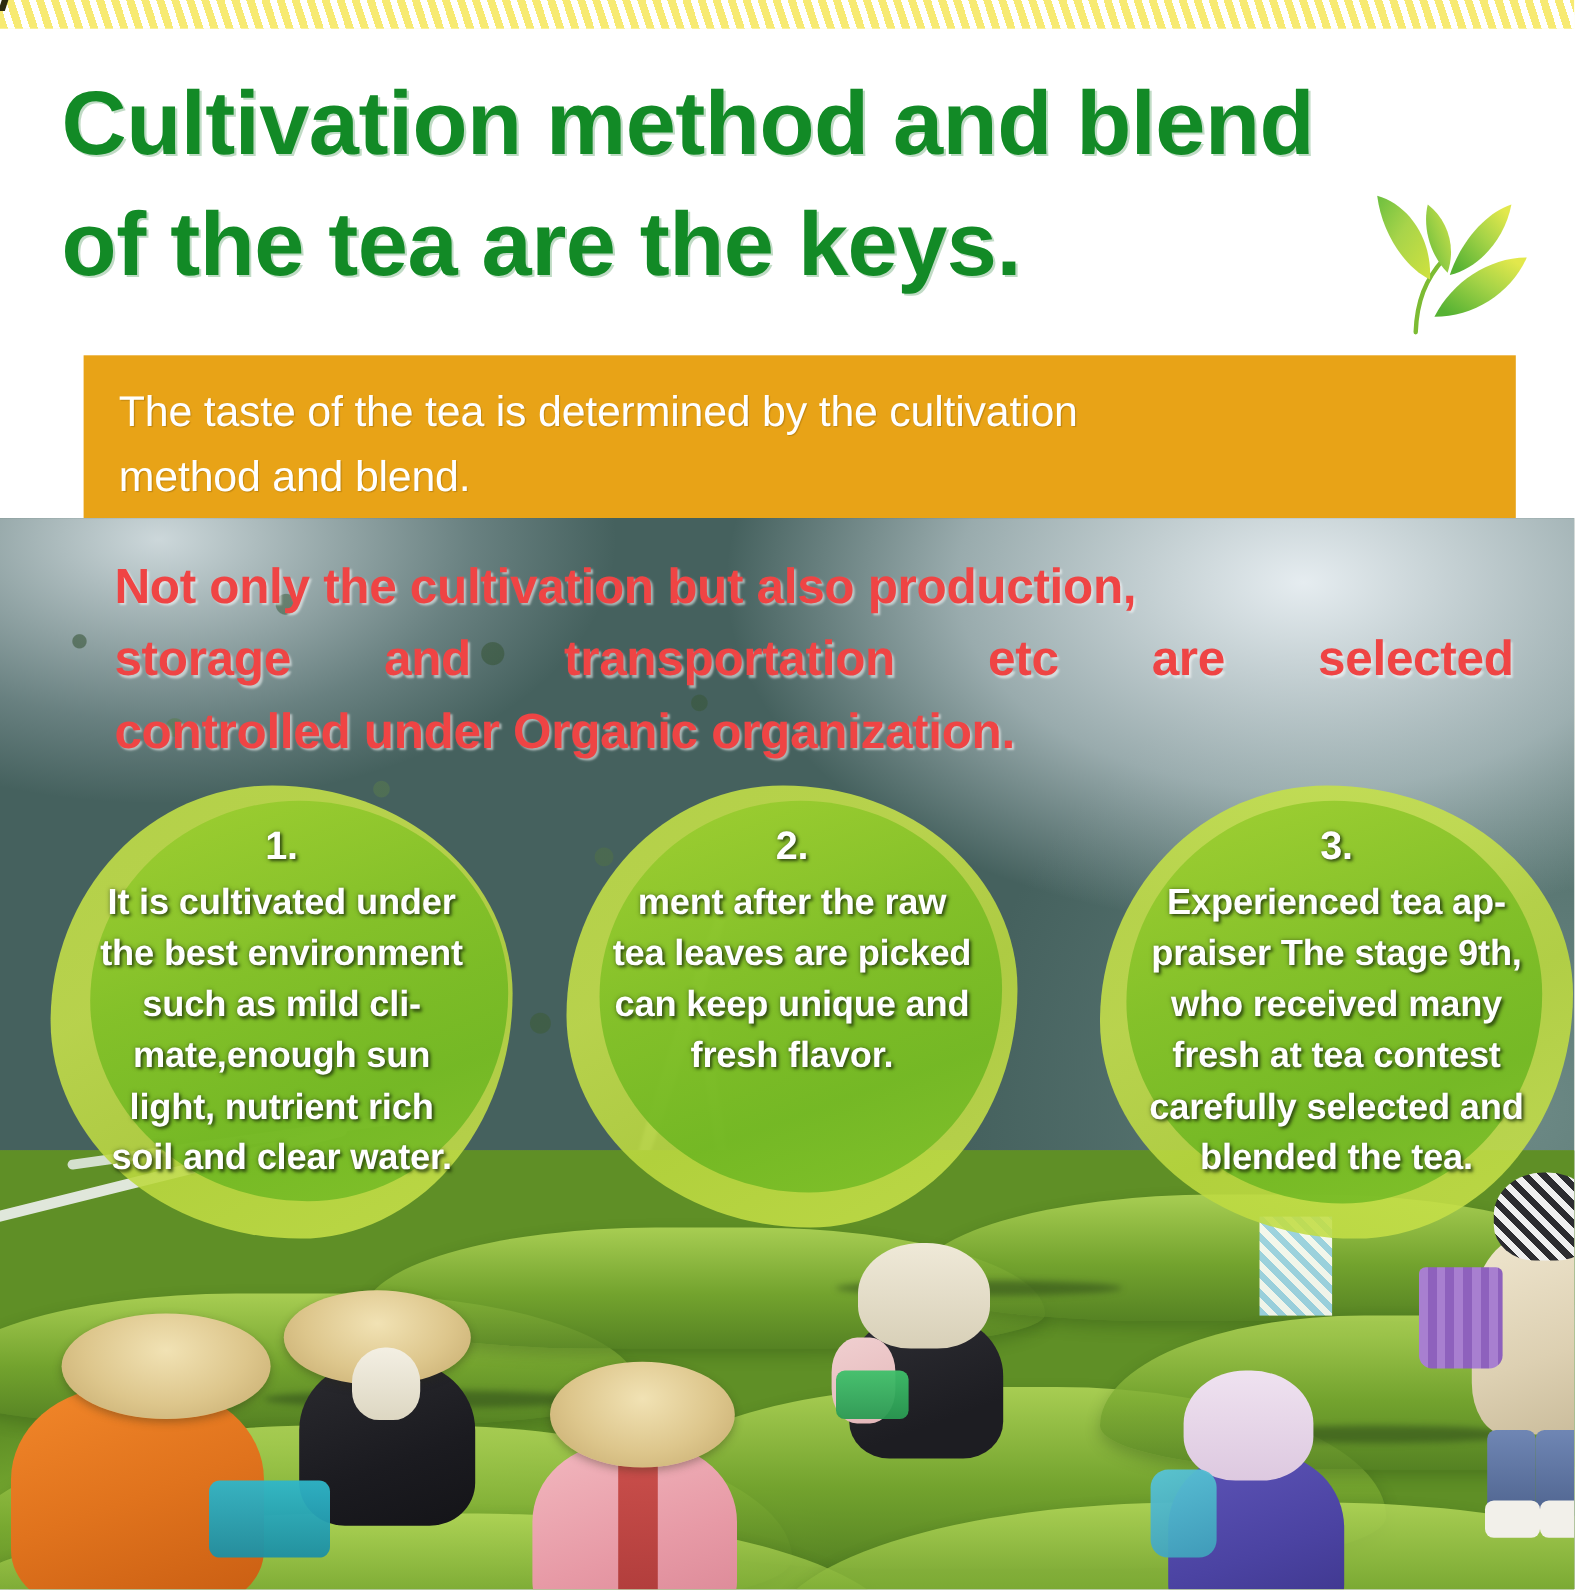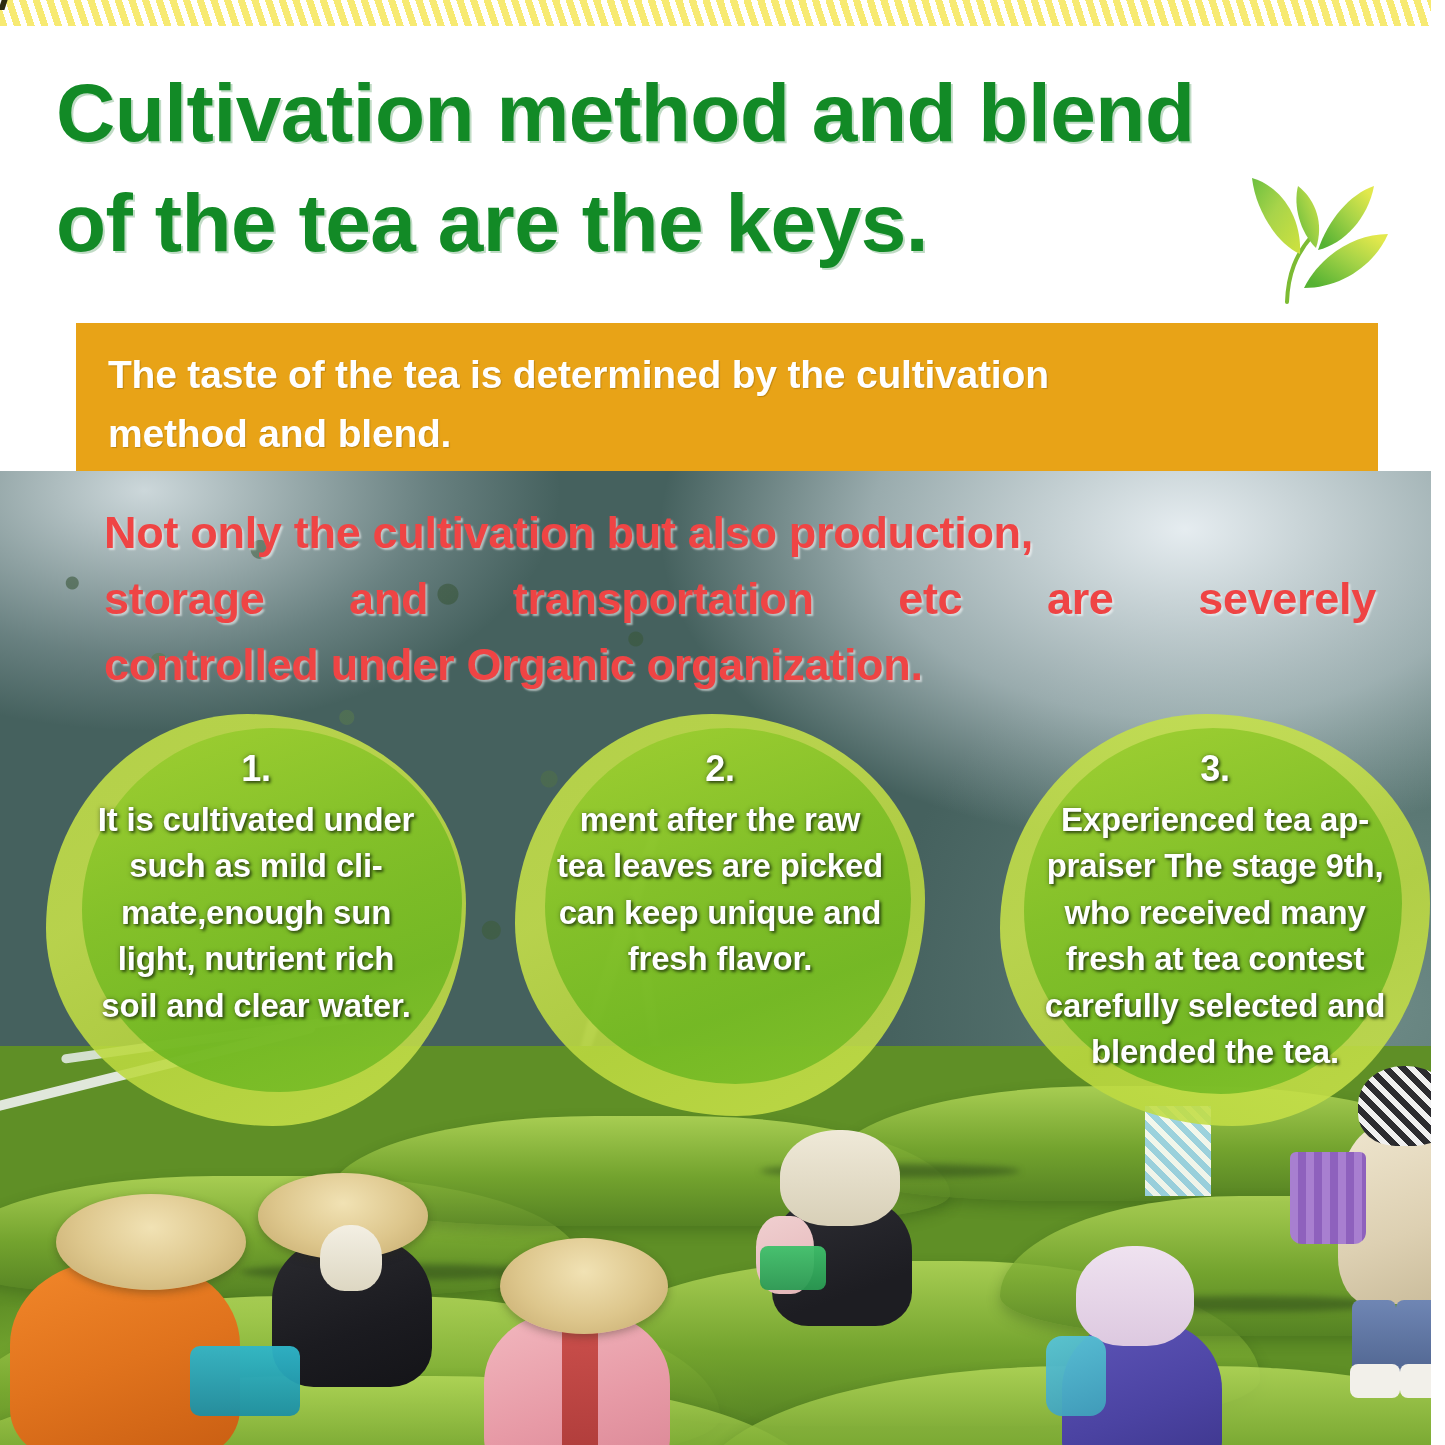--- a/index.html
+++ b/index.html
@@ -70,21 +70,21 @@
     top: 323px;
     width: 1302px;
     height: 148px;
     background: #e8a317;
     box-sizing: border-box;
     padding: 22px 30px 0 32px;
   }
   .orange-banner .btxt {
     font-size: 39px;
     line-height: 1.52;
-    font-weight: bold;
+    font-weight: normal;
     color: #ffffff;
     letter-spacing: -0.2px;
     text-shadow: 1px 1px 1px rgba(120,80,0,0.35);
   }
 
   
   .photo-bg {
     position: absolute;
     left: 0;
     top: 471px;
@@ -385,31 +385,32 @@
   </div>
 
   <div class="body-para">
     <span class="pl">Not only the cultivation but also production,</span>
     <span class="pl just">
       <span>storage</span>
       <span>and</span>
       <span>transportation</span>
       <span>etc</span>
       <span>are</span>
-      <span>severely</span>
+      <span>selected</span>
     </span>
     <span class="pl">controlled under Organic organization.</span>
   </div>
 
   <div class="blob-group" style="left:46px; top:714px; width:420px; height:416px;">
     <div class="blob-outer" style="left:0; top:0; width:420px; height:412px;"></div>
     <div class="blob-inner" style="left:36px; top:14px; width:380px; height:364px;"></div>
     <div class="blob-text" style="left:8px; top:30px; width:404px;">
       <span class="blob-num">1.</span>
       <span style="display:block">It is cultivated under</span>
+      <span style="display:block">the best environment</span>
       <span style="display:block">such as mild cli-</span>
       <span style="display:block">mate,enough sun</span>
       <span style="display:block">light, nutrient rich</span>
       <span style="display:block">soil and clear water.</span>
     </div>
   </div>
 
   <div class="blob-group" style="left:515px; top:714px; width:410px; height:406px;">
     <div class="blob-outer" style="left:0; top:0; width:410px; height:402px;"></div>
     <div class="blob-inner" style="left:30px; top:14px; width:366px; height:356px;"></div>

